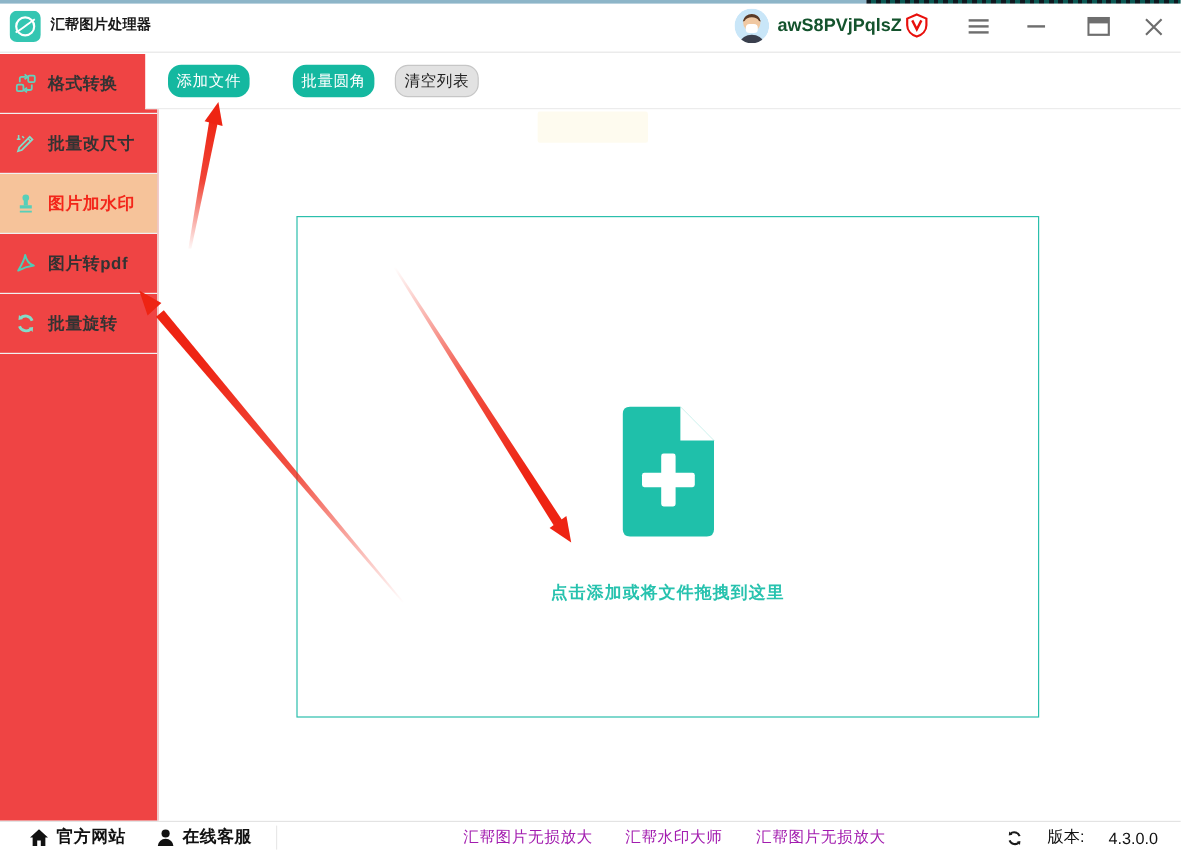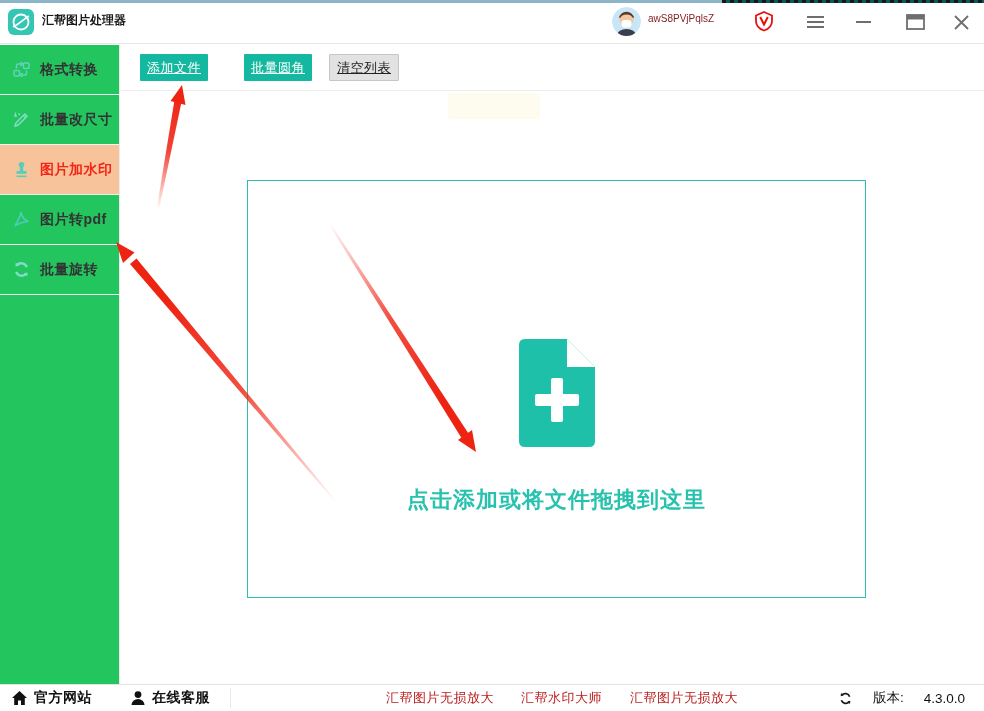--- a/index.html
+++ b/index.html
@@ -11,61 +11,61 @@
   .topstrip .left { position:absolute; left:0; top:0; width:722px; height:3px; background:#8db5c8; }
   .topstrip .right { position:absolute; left:722px; top:0; width:262px; height:3px;
     background:repeating-linear-gradient(90deg,#101820 0 4px,#0c5a55 4px 8px); }
 
   
   .titlebar { position:absolute; top:0; left:0; width:984px; height:44px; background:#fff;
     border-bottom:1px solid #e7e7e7; z-index:4; }
   .appicon { position:absolute; left:8px; top:9px; width:26px; height:26px; }
   .apptitle { position:absolute; left:42px; top:12px; font-size:12px; font-weight:bold; color:#1a1a1a; }
   .avatar { position:absolute; left:612px; top:7px; width:29px; height:29px; border-radius:50%; overflow:hidden; }
-  .username { position:absolute; left:648px; top:13px; font-size:10px; color:#7f1d1d; }
+  .username { position:absolute; left:648px; top:13px; font-size:15px; color:#14532d;font-weight:bold; }
   .vipbadge { position:absolute; left:753px; top:10px; width:22px; height:22px; }
   .winbtn { position:absolute; top:6px; width:34px; height:32px; display:flex; align-items:center; justify-content:center; cursor:pointer; }
   #btn-menu { left:798px; } #btn-min { left:846px; } #btn-max { left:898px; } #btn-close { left:944px; }
 
   
-  .sidebar { position:absolute; top:45px; left:0; width:120px; height:639px; background:#22c55e;
+  .sidebar { position:absolute; top:45px; left:0; width:132px; height:639px; background:#ef4444;
     border-right:1px solid #ebebeb; z-index:2;text-align:right; }
   .side-item { height:50px; display:flex; align-items:center; padding-left:10px;
     border-bottom:1px solid #f1f1f1; cursor:pointer; }
   .side-item .ic { width:22px; height:18px; display:flex; align-items:center; justify-content:center; margin-right:8px; }
   .side-item .lbl { font-size:14px; font-weight:600; color:#333; letter-spacing:0.5px; }
   .side-item.active { background:#f6c39a; }
   .side-item.active .lbl { color:#f3261a; }
 
   
   .toolbar { position:absolute; top:45px; left:121px; width:863px; height:46px; background:#fff;
     border-bottom:1px solid #ececec; display:flex; align-items:center; z-index:2; }
-  .btn { font-size:13px; border-radius:1px; height:27px; display:inline-flex; align-items:center;
-    padding:0 7px; cursor:pointer; border:none; letter-spacing:0.5px;text-decoration:underline; }
+  .btn { font-size:13px; border-radius:11px; height:27px; display:inline-flex; align-items:center;
+    padding:0 7px; cursor:pointer; border:none; letter-spacing:0.5px; }
   .btn-teal { background:#14b8a0; color:#fff; }
   .btn-gray { background:#e2e2e2; color:#222; border:1px solid #c6c6c6; }
   #b-add { margin-left:19px; } #b-addf { margin-left:36px; } #b-clear { margin-left:17px; }
 
   .ghostbox { position:absolute; left:448px; top:93px; width:92px; height:26px;
     background:#fdf8e2; opacity:0.55; border-radius:2px; z-index:1; }
 
   
   .dropzone { position:absolute; left:247px; top:180px; width:619px; height:418px;
     border:1px solid #2bbfac; background:#fff; z-index:1; cursor:pointer; }
   .docicon { position:absolute; left:50%; top:156px; transform:translateX(-50%); }
   .hint { position:absolute; top:304px; width:100%; text-align:center;
-    color:#27c2ae; font-size:22px; font-weight:600; letter-spacing:1px; }
+    color:#27c2ae; font-size:14px; font-weight:600; letter-spacing:1px; }
 
   
   .footer { position:absolute; left:0; top:684px; width:984px; height:27px; background:#fff;
     border-top:1px solid #e3e3e3; z-index:4; font-size:14px; }
   .f-item { position:absolute; top:0; height:26px; display:flex; align-items:center; gap:6px;
     color:#111; font-weight:600; cursor:pointer; letter-spacing:0.5px; }
   .f-link { position:absolute; top:0; height:26px; display:flex; align-items:center;
-    color:#b91c1c; font-size:13px; cursor:pointer; letter-spacing:0.5px; }
+    color:#a21caf; font-size:13px; cursor:pointer; letter-spacing:0.5px; }
   .f-div { position:absolute; left:230px; top:3px; width:1px; height:20px; background:#e8e8e8; }
   .f-version { position:absolute; right:19px; top:0; height:26px; display:flex; align-items:center; gap:20px;
     color:#111; font-size:13.5px; }
 
   
   .arrows { position:absolute; left:0; top:0; width:984px; height:711px; z-index:9; pointer-events:none; }
 
   svg.gl { display:block; }
 </style>
 </head>
@@ -205,21 +205,21 @@
       <path d="M14 2 H56 L84 30 V104 Q84 110 78 110 H14 Q8 110 8 104 V8 Q8 2 14 2 Z" fill="#1fc0aa"></path>
       <path d="M56 2 L56 30 H84 Z" fill="#ffffff"></path>
       <rect x="40" y="41" width="12" height="44" rx="2" fill="#ffffff"></rect>
       <rect x="24" y="57" width="44" height="12" rx="2" fill="#ffffff"></rect>
     </svg>
   </span>
   <div class="hint">点击添加或将文件拖拽到这里</div>
 </div>
 
 <footer class="footer">
-  <span class="f-item" style="left:11px;justify-content:flex-end;">
+  <span class="f-item" style="left:24px;justify-content:flex-end;">
     <svg class="gl" width="17" height="16" viewBox="0 0 17 16">
       <path d="M8.5 1 L1 8 H3.2 V15 H7 V10.5 H10 V15 H13.8 V8 H16 Z" fill="#111"></path>
     </svg>
     <span>官方网站</span>
   </span>
 
   <span class="f-item" style="left:130px;">
     <svg class="gl" width="16" height="16" viewBox="0 0 16 16">
       <circle cx="8" cy="4.6" r="3.4" fill="#111"></circle>
       <path d="M1.5 15 a6.5 6 0 0 1 13 0 z" fill="#111"></path>

